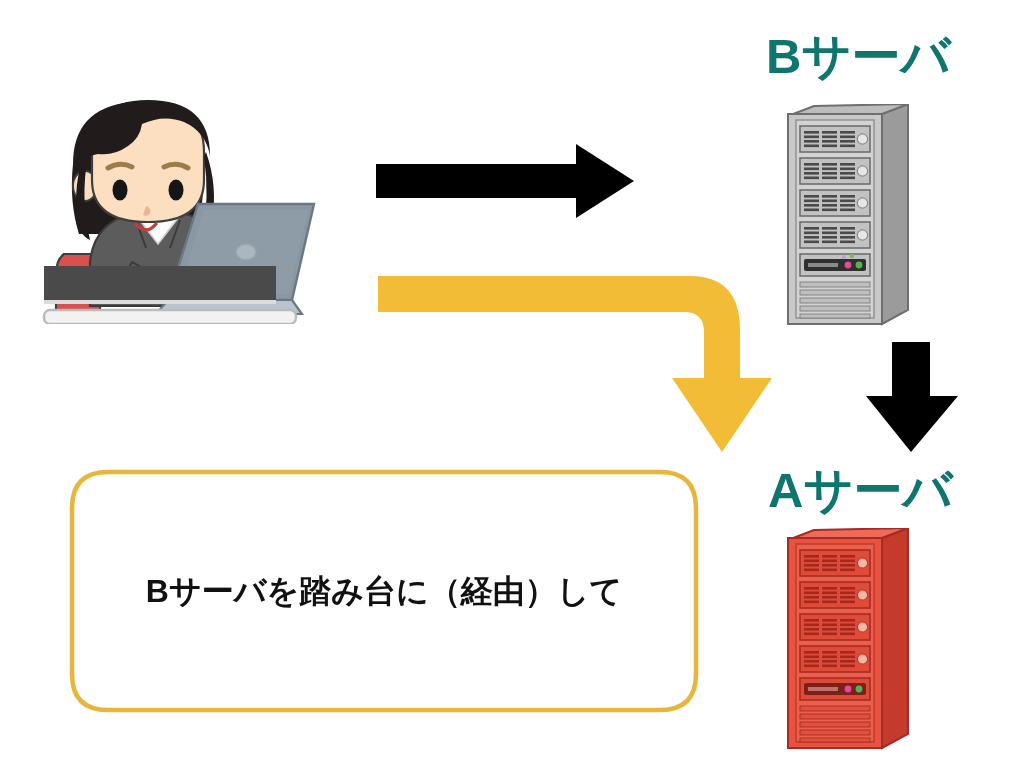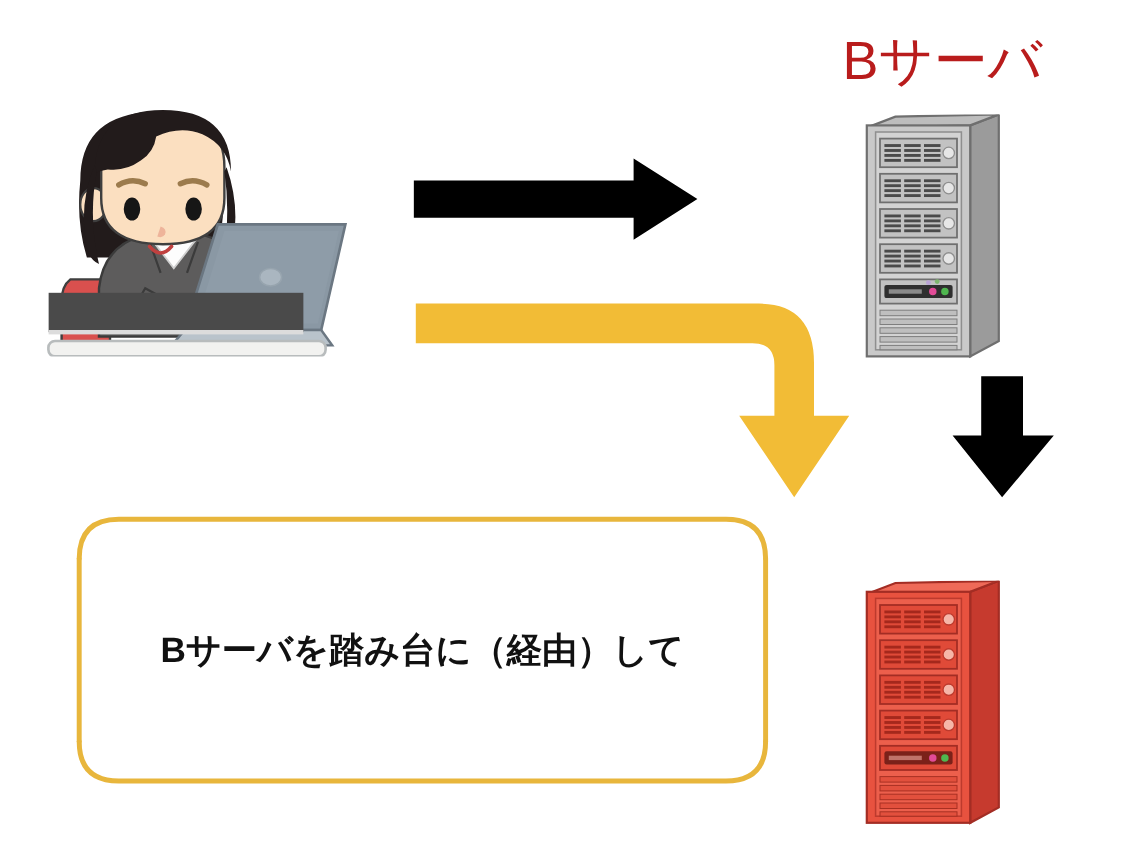--- a/index.html
+++ b/index.html
@@ -15,22 +15,22 @@
     position: relative;
     width: 1024px;
     height: 768px;
     background: #ffffff;
     overflow: hidden;
   }
 
   
   .server-label {
     position: absolute;
-    font-weight: normal;
-    color: #b91c1c;
+    font-weight: bold;
+    color: #0f766e;
     white-space: nowrap;
     letter-spacing: 0px;
     line-height: 1;
   }
   #label-b {
     left: 766px;
     top: 32px;
     font-size: 49px;
   }
   #label-a {
@@ -265,20 +265,21 @@
         <rect x="20" y="186" width="70" height="5"></rect>
         <rect x="20" y="194" width="70" height="5"></rect>
         <rect x="20" y="202" width="70" height="5"></rect>
       </g>
       <g fill="#bfbfbf" stroke="#7d7d7d" stroke-width="0.9">
         <rect x="20" y="210" width="70" height="4"></rect>
       </g>
     </svg>
   </div>
 
+  <div id="label-a" class="server-label">Aサーバ</div>
 
   <div class="art" style="left:780px; top:528px; width:136px; height:226px;">
     <svg width="136" height="226" viewBox="0 0 136 226" xmlns="http://www.w3.org/2000/svg">
       <polygon points="102,10 128,0 128,206 102,220" fill="#c63a2e" stroke="#a32d24" stroke-width="2"></polygon>
       <polygon points="8,12 34,2 128,0 102,10" fill="#ef6a58" stroke="#a32d24" stroke-width="2"></polygon>
       <rect x="8" y="10" width="94" height="210" fill="#e8523f" stroke="#a32d24" stroke-width="2"></rect>
       <rect x="16" y="16" width="78" height="198" fill="#ec5f4c" stroke="#bd3a2d" stroke-width="1.4"></rect>
 
       <g>
         <g>

